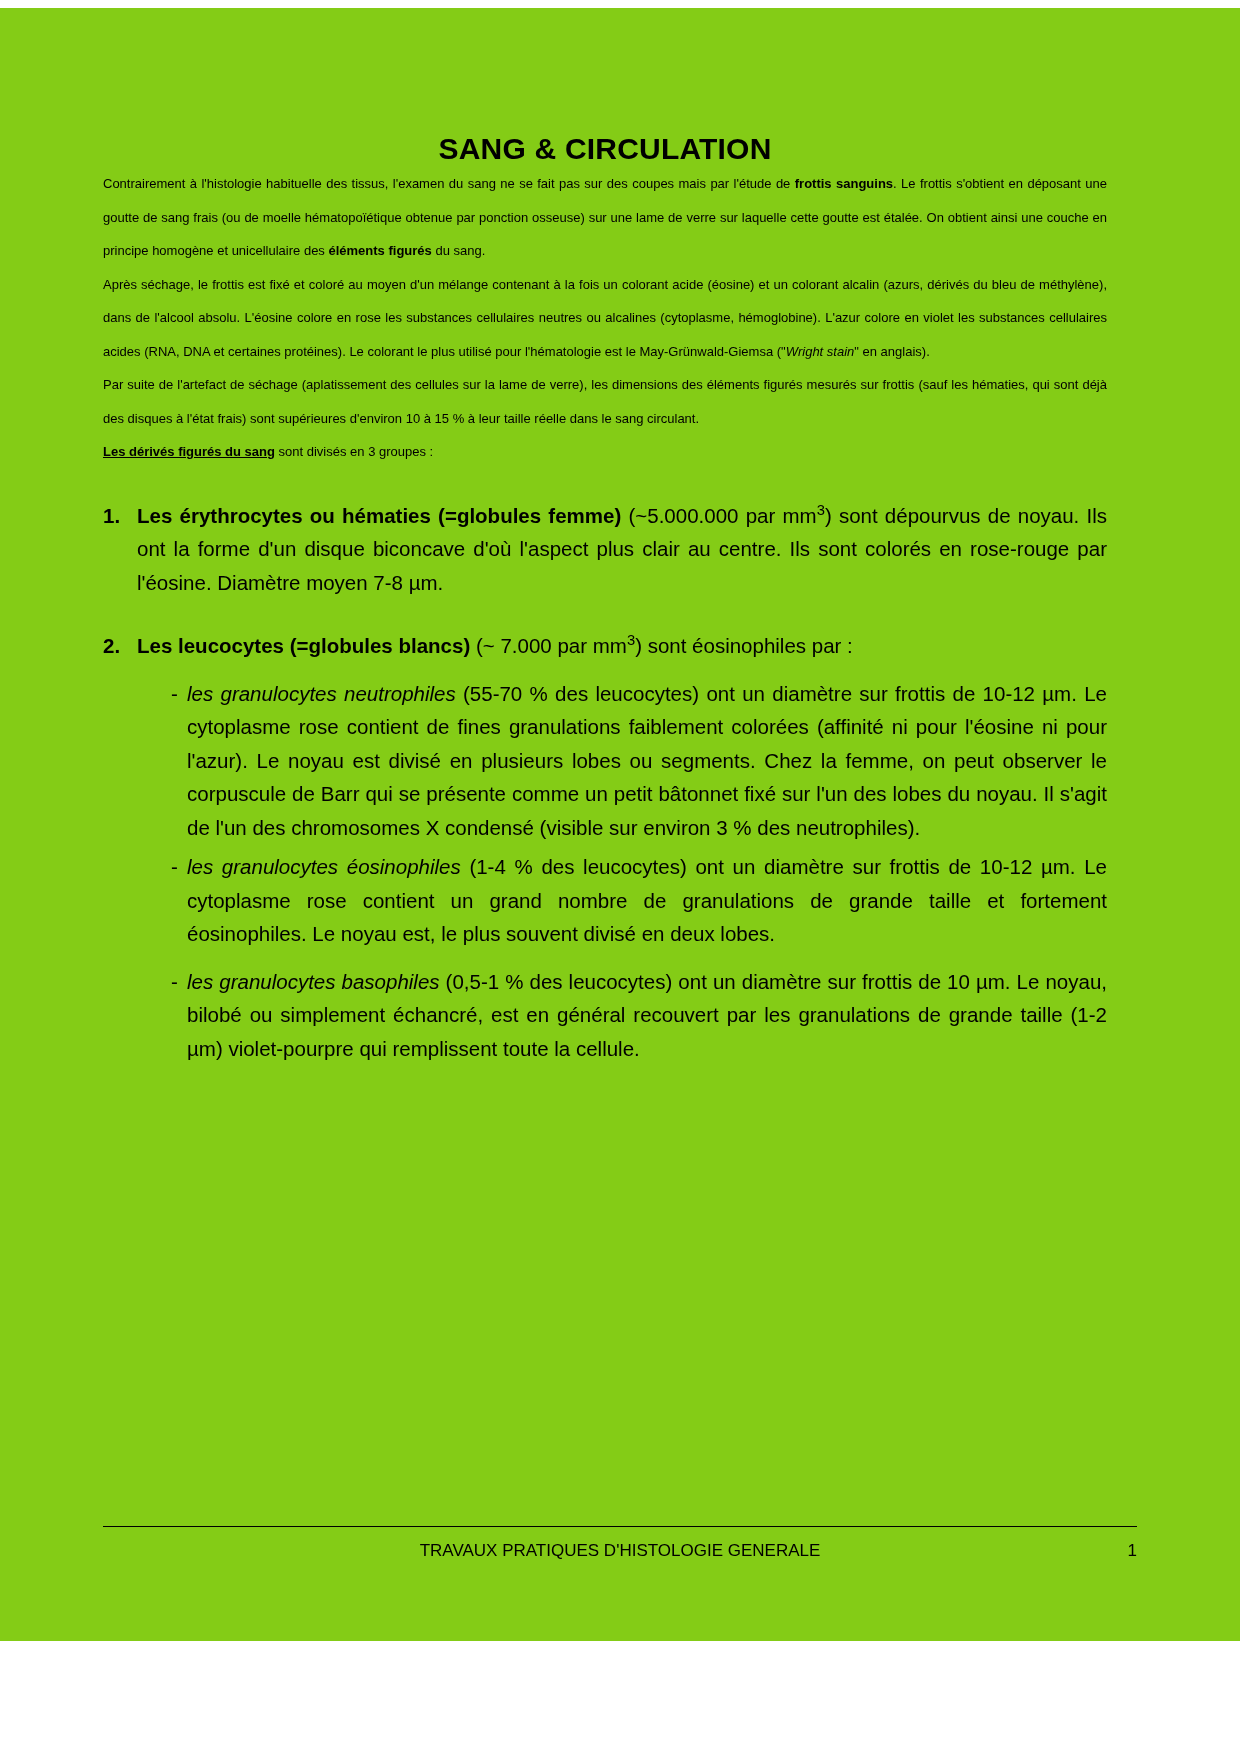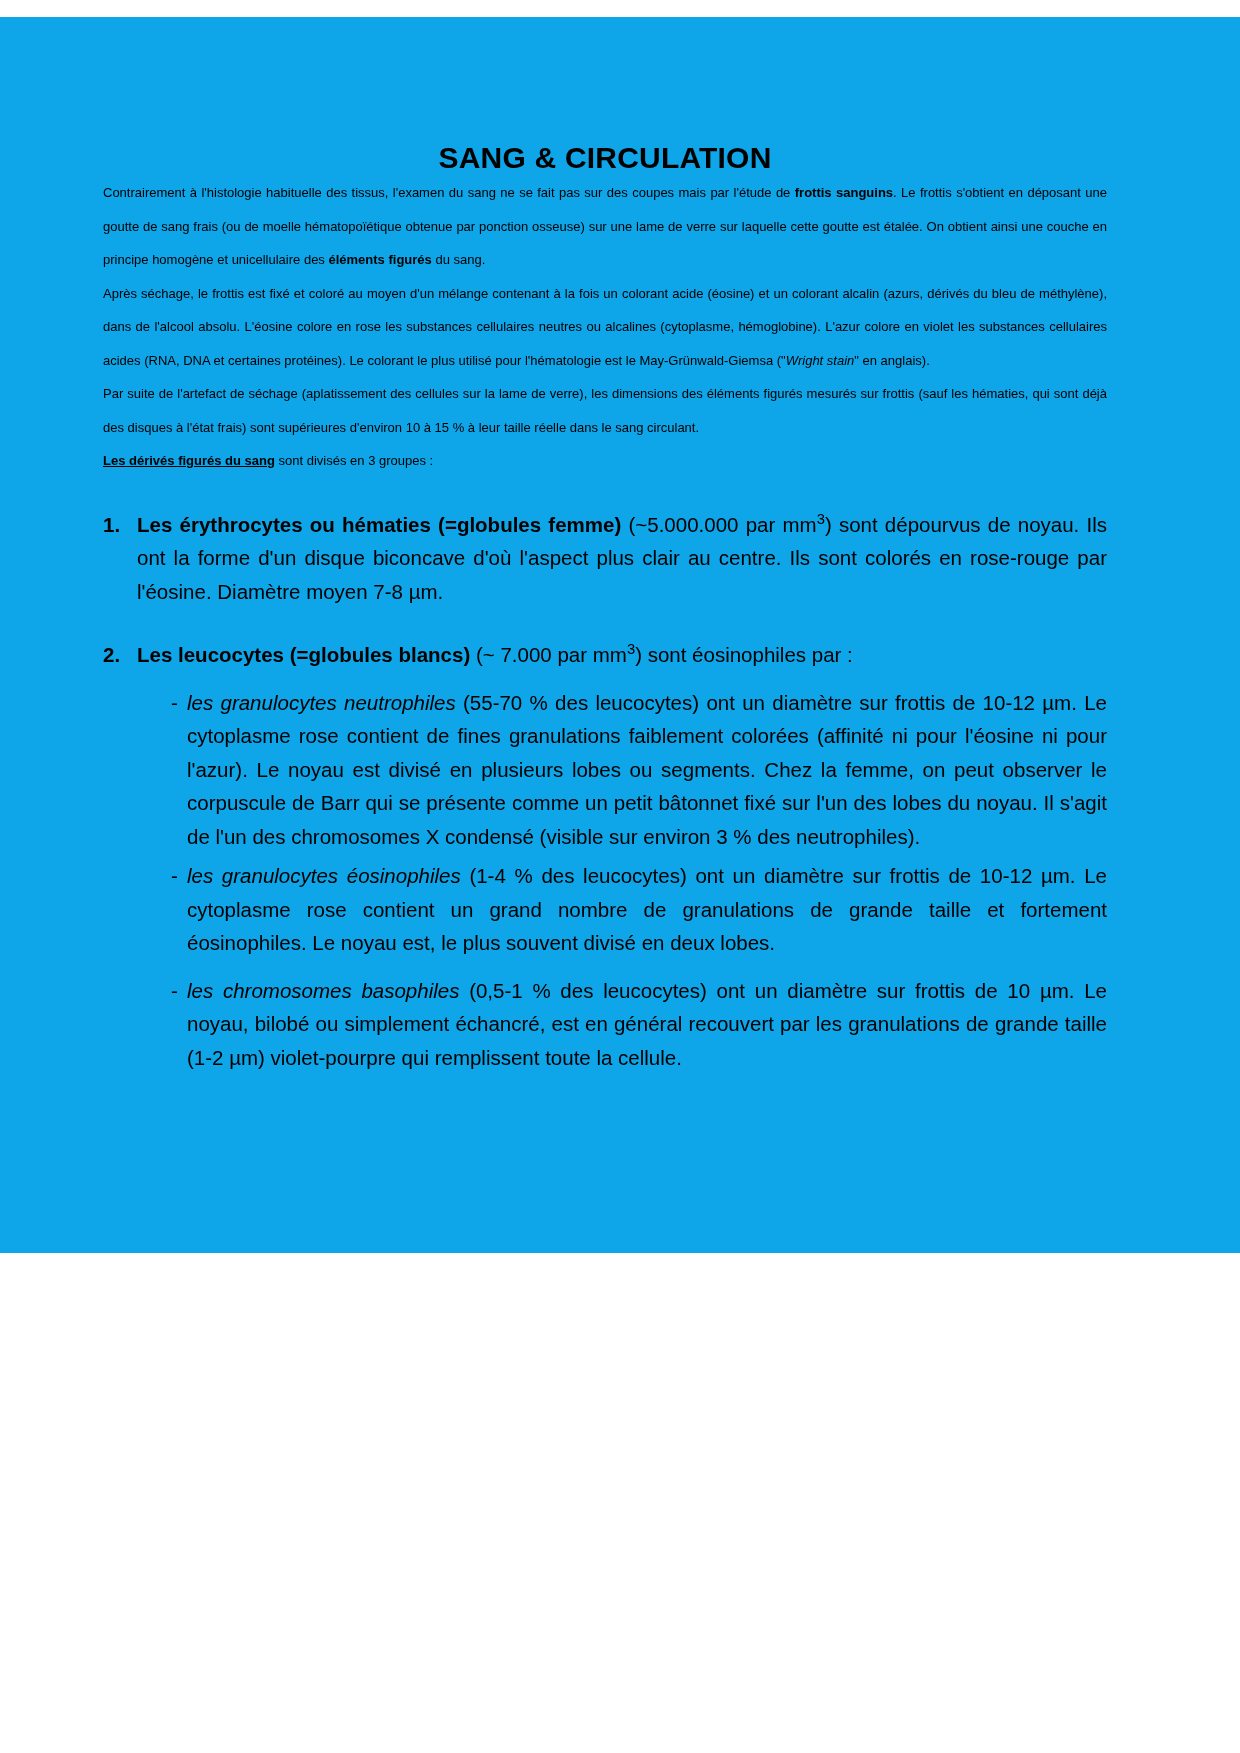--- a/index.html
+++ b/index.html
@@ -7,25 +7,25 @@
     margin: 0;
     padding: 0;
     background: #ffffff;
   }
   body {
     font-family: "Liberation Sans", sans-serif;
     color: #000000;
   }
   .page {
     width: 1240px;
-    height: 1236px;
-    background: #0ea5e9;
+    height: 1633px;
+    background: #84cc16;
     position: relative;
     padding: 0;
-    margin: 17px auto;
+    margin: 8px auto;
     overflow: hidden;
   }
   .content {
     position: absolute;
     left: 103px;
     top: 0;
     width: 1004px;
   }
   .doc-title {
     text-align: center;
@@ -164,19 +164,26 @@
       <span class="dtext"><span class="ital">les granulocytes neutrophiles</span><span> (55-70 % des leucocytes) ont un diamètre sur frottis de 10-12 µm. Le cytoplasme rose contient de fines granulations faiblement colorées (affinité ni pour l'éosine ni pour l'azur). Le noyau est divisé en plusieurs lobes ou segments. Chez la femme, on peut observer le corpuscule de Barr qui se présente comme un petit bâtonnet fixé sur l'un des lobes du noyau. Il s'agit de l'un des chromosomes X condensé (visible sur environ 3 % des neutrophiles).</span></span>
     </div>
 
     <div class="dash-item tight">
       <span class="dmarker">-</span>
       <span class="dtext"><span class="ital">les granulocytes éosinophiles</span><span> (1-4 % des leucocytes) ont un diamètre sur frottis de 10-12 µm. Le cytoplasme rose contient un grand nombre de granulations de grande taille et fortement éosinophiles. Le noyau est, le plus souvent divisé en deux lobes.</span></span>
     </div>
 
     <div class="dash-item">
       <span class="dmarker">-</span>
-      <span class="dtext"><span class="ital">les chromosomes basophiles</span><span> (0,5-1 % des leucocytes) ont un diamètre sur frottis de 10 µm. Le noyau, bilobé ou simplement échancré, est en général recouvert par les granulations de grande taille (1-2 µm) violet-pourpre qui remplissent toute la cellule.</span></span>
+      <span class="dtext"><span class="ital">les granulocytes basophiles</span><span> (0,5-1 % des leucocytes) ont un diamètre sur frottis de 10 µm. Le noyau, bilobé ou simplement échancré, est en général recouvert par les granulations de grande taille (1-2 µm) violet-pourpre qui remplissent toute la cellule.</span></span>
     </div>
 
   </div>
 
+  <div class="footer">
+    <div class="footer-rule"></div>
+    <div class="footer-row">
+      <span class="footer-center">TRAVAUX PRATIQUES D'HISTOLOGIE GENERALE</span>
+      <span class="footer-page">1</span>
+    </div>
+  </div>
 
 </div>
 
 </body></html>

